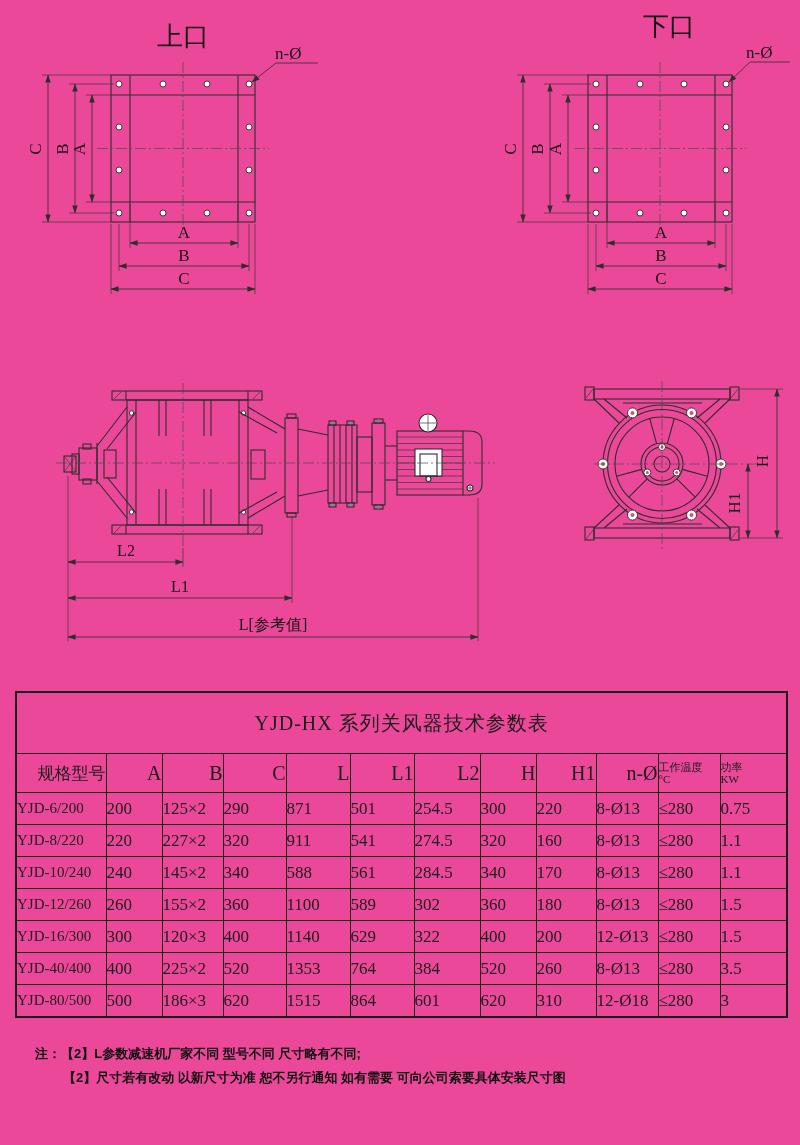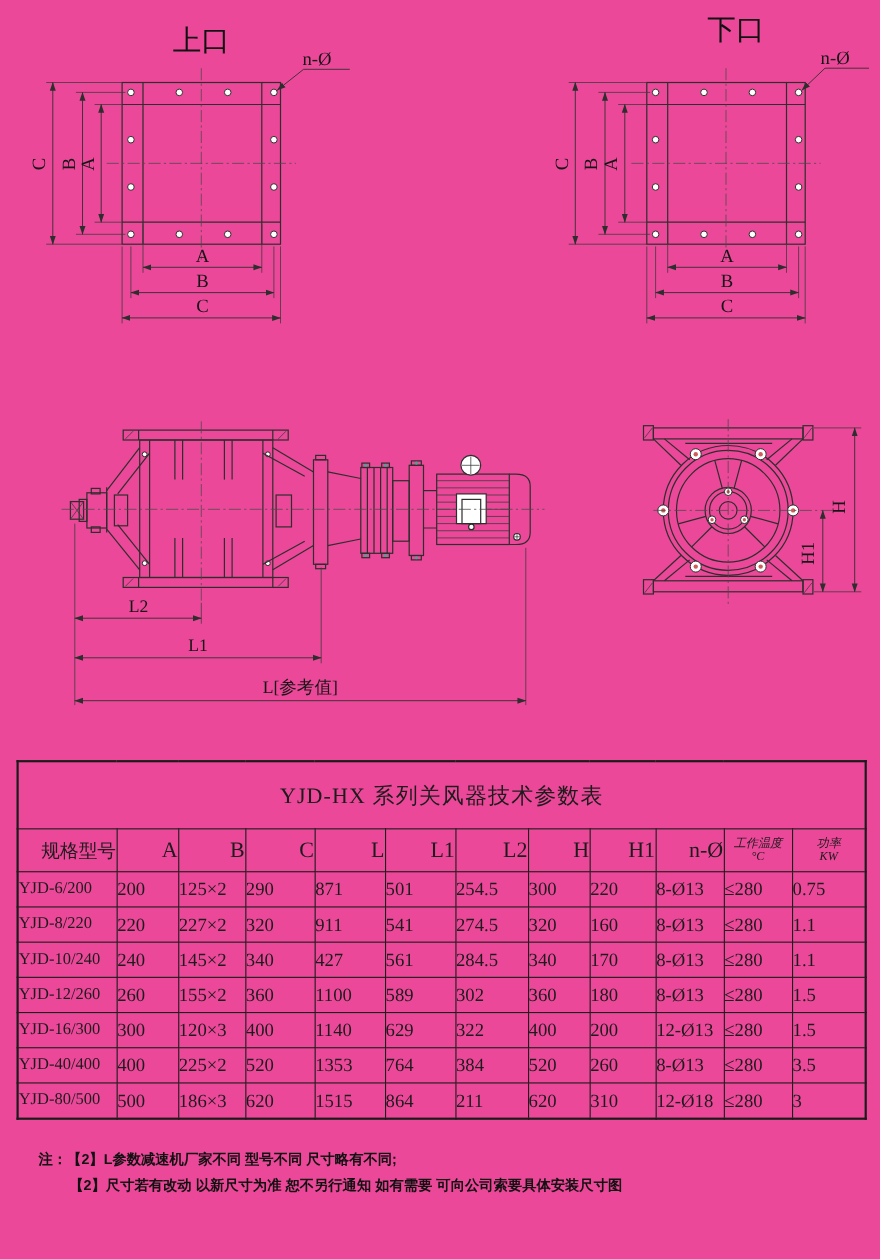--- a/index.html
+++ b/index.html
@@ -15,21 +15,21 @@
   .dim{stroke:#2e2e2e;stroke-width:0.8;fill:none;}
   .bolt{fill:#fff;stroke:#2e2e2e;stroke-width:0.9;}
   .whitefill{fill:#fff;stroke:#2e2e2e;stroke-width:1.1;}
   
   .spec-table{position:absolute;left:15px;top:691px;width:771px;border-collapse:collapse;
               table-layout:fixed;border:2.2px solid #1b1b1b;}
   .spec-table td{border:1.6px solid #1b1b1b;padding:0;overflow:hidden;white-space:nowrap;}
   .tbl-title{height:60px;text-align:center;font-size:20px;letter-spacing:1px;}
   .hdr{height:38px;text-align:right;font-size:20px;}
   .hdr-model{font-size:17px;}
-  .hdr2{font-size:11px;line-height:12px;text-align:center;font-style:italic;}
+  .hdr2{font-size:11px;line-height:12px;}
   .cell{height:31px;font-size:17px;text-align:left;padding-left:9px;}
   .cell-model{font-size:15px;padding-left:3px;}
   
   .notes{position:absolute;left:35px;top:1042px;font-family:"Liberation Sans","DejaVu Sans",sans-serif;
          font-weight:bold;font-size:13px;color:#111;line-height:24px;}
   .notes .l2{margin-left:28px;}
 </style>
 </head>
 <body>
 
@@ -393,21 +393,21 @@
     <td class="cell">160</td>
     <td class="cell">8-Ø13</td>
     <td class="cell">≤280</td>
     <td class="cell">1.1</td>
   </tr>
   <tr>
     <td class="cell cell-model">YJD-10/240</td>
     <td class="cell">240</td>
     <td class="cell">145×2</td>
     <td class="cell">340</td>
-    <td class="cell">427</td>
+    <td class="cell">588</td>
     <td class="cell">561</td>
     <td class="cell">284.5</td>
     <td class="cell">340</td>
     <td class="cell">170</td>
     <td class="cell">8-Ø13</td>
     <td class="cell">≤280</td>
     <td class="cell">1.1</td>
   </tr>
   <tr>
     <td class="cell cell-model">YJD-12/260</td>
@@ -451,21 +451,21 @@
     <td class="cell">≤280</td>
     <td class="cell">3.5</td>
   </tr>
   <tr>
     <td class="cell cell-model">YJD-80/500</td>
     <td class="cell">500</td>
     <td class="cell">186×3</td>
     <td class="cell">620</td>
     <td class="cell">1515</td>
     <td class="cell">864</td>
-    <td class="cell">211</td>
+    <td class="cell">601</td>
     <td class="cell">620</td>
     <td class="cell">310</td>
     <td class="cell">12-Ø18</td>
     <td class="cell">≤280</td>
     <td class="cell">3</td>
   </tr>
 </tbody>
     </table>
 
 

